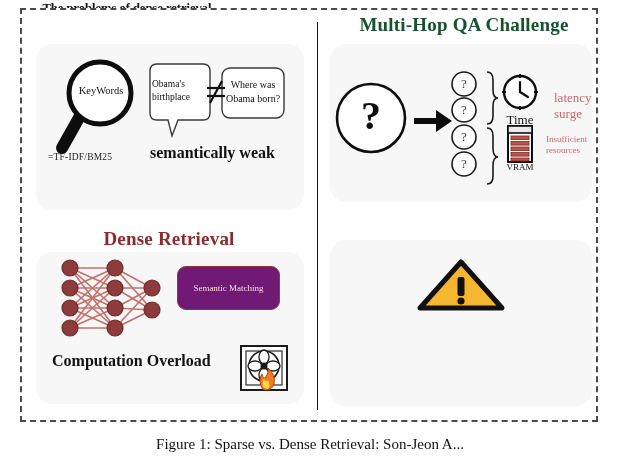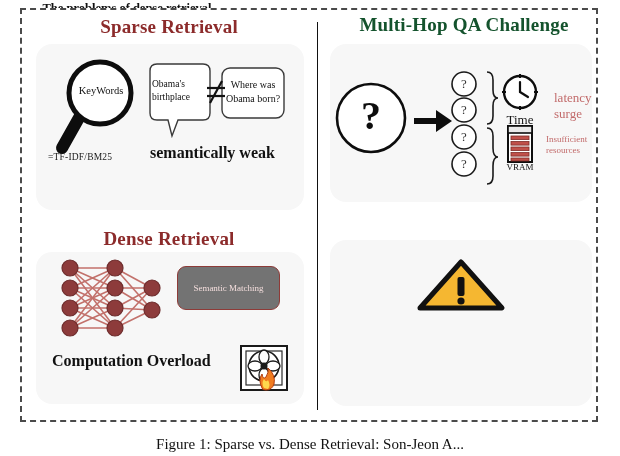--- a/index.html
+++ b/index.html
@@ -174,21 +174,20 @@
 
   <div class="outer-frame"></div>
 
   <div class="panel panel-sparse"></div>
   <div class="panel panel-dense"></div>
   <div class="panel panel-mhqa"></div>
   <div class="panel panel-warn"></div>
 
   <div class="divider"></div>
 
-  <div class="col-title title-sparse">Sparse Retrieval</div>
   <div class="col-title title-dense">Dense Retrieval</div>
   <div class="col-title title-mhqa">Multi-Hop QA Challenge</div>
 
   <svg class="svg-layer" viewBox="0 0 620 456">
 
     <g>
       <line x1="80" y1="116" x2="62" y2="148" stroke="#0d0d0d" stroke-width="12" stroke-linecap="round"></line>
       <circle cx="100" cy="93" r="31" fill="#ffffff" stroke="#0d0d0d" stroke-width="5"></circle>
     </g>
 
@@ -317,21 +316,21 @@
 
   <div class="txt" style="left:152px; top:78px; width:56px; font-size:9.5px; line-height:1.35;">Obama's birthplace</div>
 
   <div class="txt" style="left:224px; top:78px; width:58px; text-align:center; font-size:10px; line-height:1.35;">Where was Obama born?</div>
 
   <div class="txt lbl-tfidf">=TF-IDF/BM25</div>
 
   <div class="txt lbl-semweak">semantically weak</div>
 
   <div class="txt" style="left:177px; top:266px; width:101px; height:42px; border-radius:9px;
-       background:#737373; border:1.5px solid #8e3b38; display:flex; align-items:center;
+       background:#701a75; border:1.5px solid #8e3b38; display:flex; align-items:center;
        justify-content:center; font-size:9px; color:#f3dddc; text-align:center;">Semantic Matching</div>
 
   <div class="txt lbl-compoverload">Computation Overload</div>
 
   <div class="txt" style="left:347px; top:96px; width:48px; text-align:center; font-size:40px;
        font-weight:bold; line-height:1; color:#0d0d0d;">?</div>
 
   <div class="txt" style="left:452px; top:76px; width:24px; text-align:center; font-size:13px; color:#333;">?</div>
   <div class="txt" style="left:452px; top:102px; width:24px; text-align:center; font-size:13px; color:#333;">?</div>
   <div class="txt" style="left:452px; top:129px; width:24px; text-align:center; font-size:13px; color:#333;">?</div>

